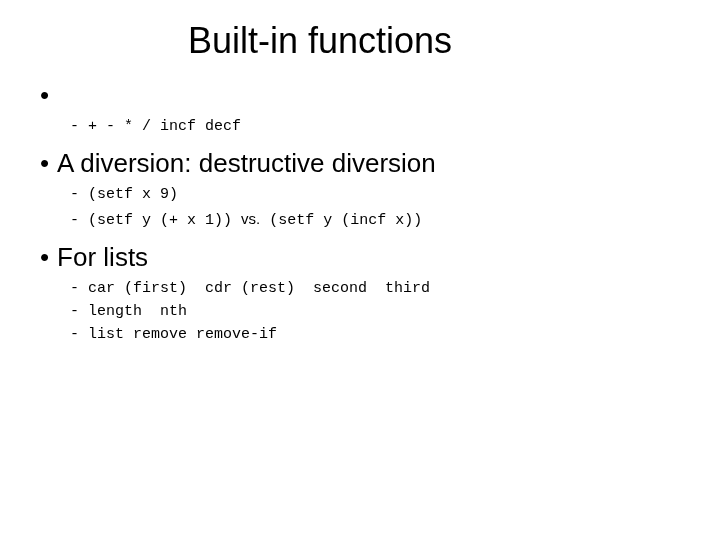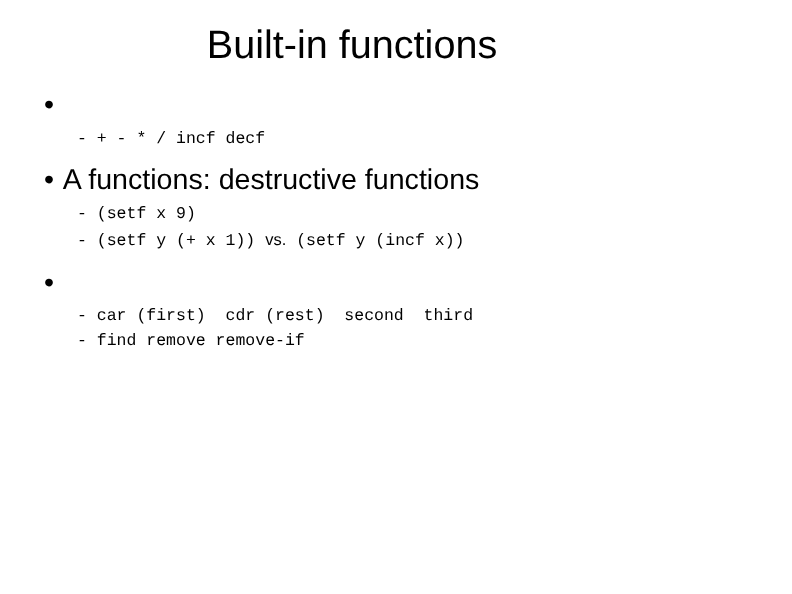--- a/index.html
+++ b/index.html
@@ -79,31 +79,33 @@
       <span class="bullet-dot">•</span>
     </div>
     <div class="code-block">
       <span class="indent">- + - * / incf decf</span>
     </div>
   </div>
 
   <div class="section">
     <div class="bullet-heading">
       <span class="bullet-dot">•</span>
-      <span>A functions: destructive functions</span>
+      <span>A diversion: destructive diversion</span>
     </div>
     <div class="code-block">
       <span class="indent">- (setf x 9)</span>
       <span class="indent">- (setf y (+ x 1)) <span class="bold-vs">vs.</span> (setf y (incf x))</span>
     </div>
   </div>
 
   <div class="section">
     <div class="bullet-heading">
       <span class="bullet-dot">•</span>
+      <span>For lists</span>
     </div>
     <div class="code-block">
       <span class="indent">- car (first)&nbsp; cdr (rest)&nbsp; second&nbsp; third</span>
-      <span class="indent">- find remove remove-if</span>
+      <span class="indent">- length&nbsp; nth</span>
+      <span class="indent">- list remove remove-if</span>
     </div>
   </div>
 
 </div>
 
 </body></html>

